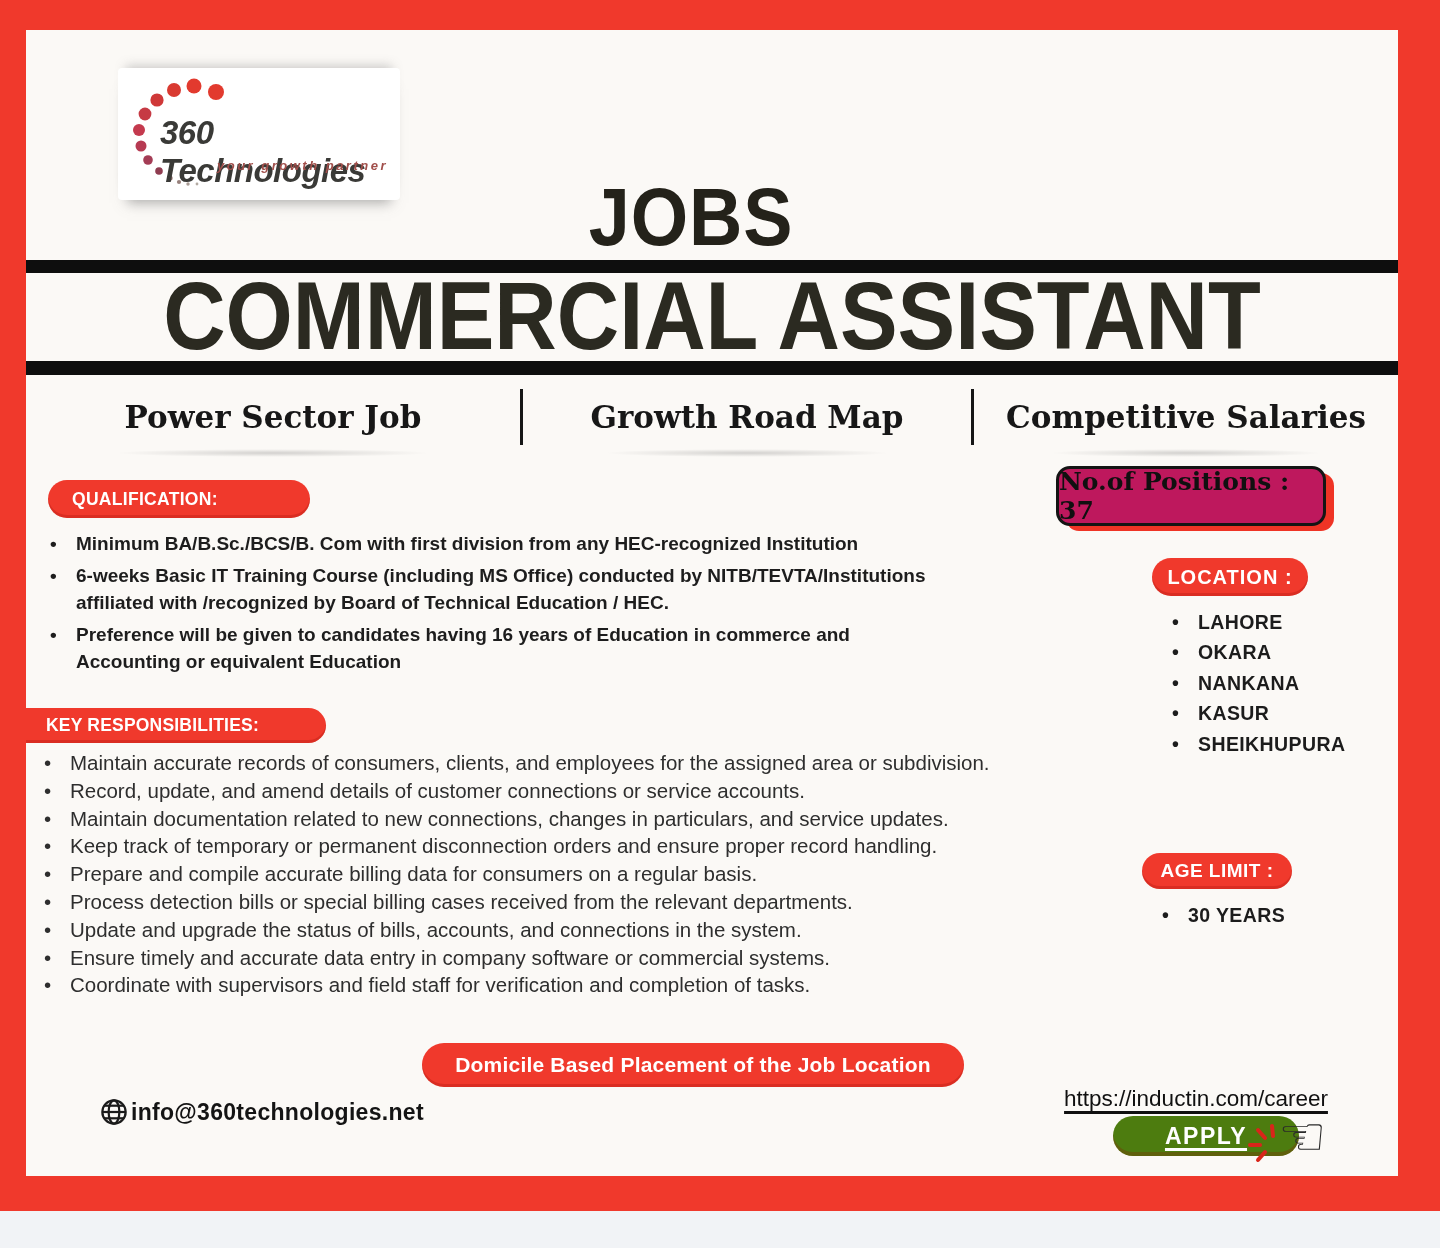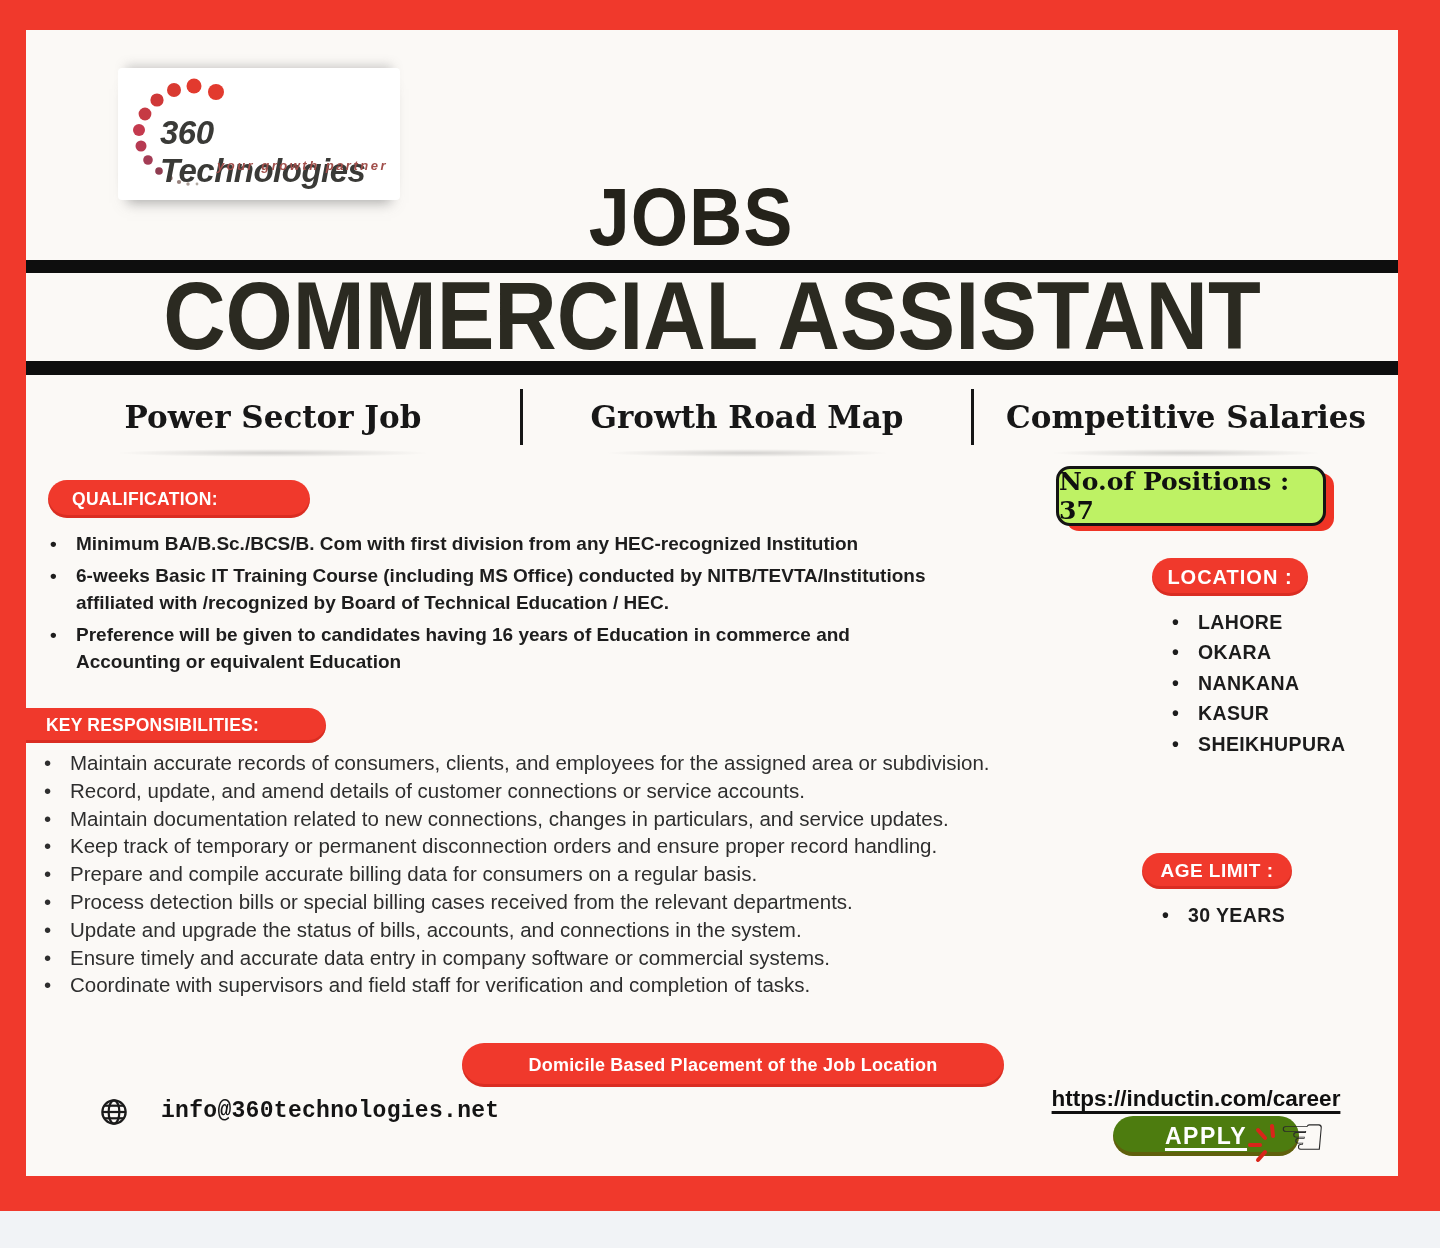--- a/index.html
+++ b/index.html
@@ -27,53 +27,53 @@
 
   
   .features{left:26px;top:386px;width:1372px;height:62px;display:flex;align-items:center;}
   .feature{position:relative;text-align:center;font-family:"DejaVu Serif",serif;font-weight:600;font-size:31px;color:#171717;}
   .f1{width:494px;} .f2{width:448px;} .f3{width:424px;}
   .feature::after{content:"";position:absolute;left:18%;right:18%;bottom:-22px;height:8px;
     background:radial-gradient(ellipse at center,rgba(0,0,0,.16),rgba(0,0,0,0) 70%);}
   .feat-sep{width:3px;height:56px;background:#161616;}
 
   
-  .positions-box{left:1056px;top:466px;width:264px;height:54px;background:#bef264;border:3px solid #141414;border-radius:14px;
+  .positions-box{left:1056px;top:466px;width:264px;height:54px;background:#be185d;border:3px solid #141414;border-radius:14px;
     box-shadow:9px 6px 0 -1px #ef3425;display:flex;align-items:center;justify-content:center;
     font-family:"DejaVu Serif",serif;font-weight:bold;font-size:25px;color:#101010;}
 
   
   .pill{background:#f0392c;color:#fff;font-weight:bold;display:flex;align-items:center;
     box-shadow:inset 0 -3px 0 rgba(150,10,5,.25);}
   .qual-pill{left:48px;top:480px;width:238px;height:38px;border-radius:20px;padding-left:24px;font-size:17.5px;letter-spacing:.3px;}
   .resp-pill{left:26px;top:708px;width:280px;height:35px;border-radius:0 18px 18px 0;padding-left:20px;font-size:17.5px;letter-spacing:.2px;}
   .loc-pill{width:156px;height:38px;border-radius:20px;justify-content:center;font-size:20px;letter-spacing:1px;}
   .age-pill{width:150px;height:36px;border-radius:19px;justify-content:center;font-size:19px;letter-spacing:.5px;}
-  .domicile-pill{left:462px;top:1043px;width:542px;height:44px;border-radius:24px;justify-content:center;font-size:18px;letter-spacing:.2px;}
+  .domicile-pill{left:422px;top:1043px;width:542px;height:44px;border-radius:24px;justify-content:center;font-size:21px;letter-spacing:.2px;}
 
   
   .qual-list{left:50px;top:530px;width:884px;}
   .q-item{display:flex;font-size:19px;font-weight:bold;color:#1d1d1d;line-height:27px;margin-bottom:5px;}
   .q-item .dot, .r-item .dot, .side-item .dot{flex:0 0 26px;}
   .dot::before{content:"\2022";}
 
   
   .resp-list{left:44px;top:749px;width:1120px;}
   .r-item{display:flex;font-size:20.5px;font-weight:400;color:#2e2e2e;line-height:27.8px;white-space:nowrap;}
 
   
   .location-block{left:1152px;top:558px;width:246px;}
   .age-block{left:1142px;top:853px;width:246px;}
   .side-list{margin-top:11px;padding-left:20px;}
   .side-item{display:flex;font-size:19.5px;font-weight:bold;color:#1c1c1c;line-height:30.4px;letter-spacing:.4px;}
 
   
-  .email-row{left:100px;top:1098px;display:flex;align-items:flex-start;gap:33px;font-family:Liberation Mono, monospace;}
+  .email-row{left:100px;top:1098px;display:flex;align-items:center;gap:3px;}
   .email-text{font-size:23px;font-weight:bold;color:#141414;letter-spacing:.3px;}
-  .career-link{left:1048px;top:1086px;width:296px;text-align:center;font-size:22.5px;font-weight:bold;color:#101010;
+  .career-link{left:1048px;top:1086px;width:296px;text-align:center;font-size:22.5px;font-weight:normal;color:#101010;
     text-decoration:underline;text-decoration-thickness:2.5px;text-underline-offset:5px;cursor:pointer;}
   .apply-btn{left:1113px;top:1116px;width:186px;height:40px;border-radius:21px;background:#4d7c0f;display:flex;
     align-items:center;justify-content:center;cursor:pointer;box-shadow:inset 0 -4px 0 rgba(150,10,5,.25);}
   .apply-btn span{color:#fff;font-size:23px;font-weight:bold;letter-spacing:1.5px;
     text-decoration:underline;text-decoration-thickness:3px;text-underline-offset:4px;}
   .cursor-glyph{left:1278px;top:1110px;font-family:"DejaVu Sans",sans-serif;font-size:54px;color:#2a2a2a;line-height:1;}
   .spark{left:1246px;top:1122px;width:46px;height:46px;}
 </style>
 </head>
 <body>

